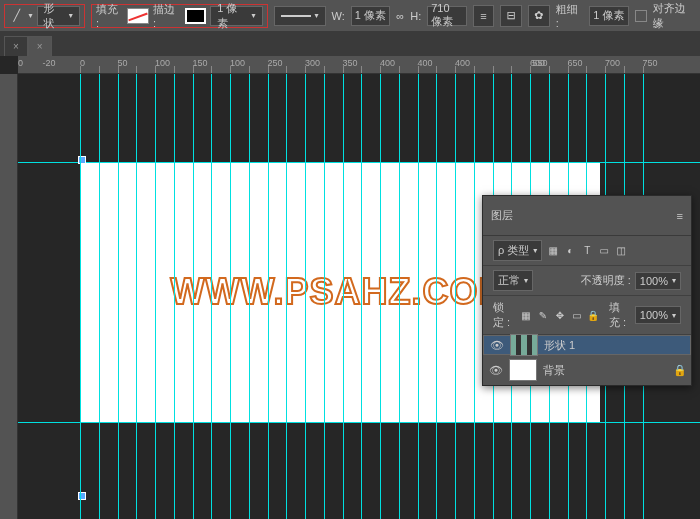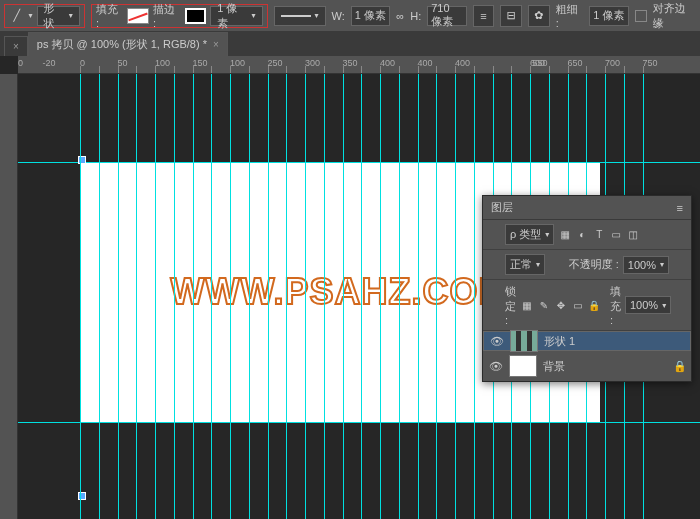--- a/index.html
+++ b/index.html
@@ -26,22 +26,22 @@
 .rulerV{position:absolute;top:18px;left:0;width:18px;bottom:0;background:#535353;border-right:1px solid #333}
 .rulerH span{position:absolute;top:2px;font-size:9px;color:#aaa}
 .tick{position:absolute;top:10px;width:1px;height:8px;background:#888}
 .stage{position:absolute;top:18px;left:18px;right:0;bottom:0;background:#262626;overflow:hidden}
 .canvas{position:absolute;top:88px;left:62px;width:520px;height:260px;background:#fff}
 .watermark{position:absolute;top:50%;left:50%;transform:translate(-50%,-50%);font-size:36px;font-weight:bold;color:#fff;-webkit-text-stroke:2px #d2691e;letter-spacing:1px;font-family:Arial,sans-serif}
 .guide{position:absolute;top:0;bottom:0;width:1px;background:#00e0e0}
 .hguide{position:absolute;left:0;right:0;height:1px;background:#00e0e0}
 .anchor{position:absolute;width:8px;height:8px;background:#5aa9ff;border:1px solid #fff}
 .layers{position:absolute;right:8px;top:195px;width:210px;background:#535353;border:1px solid #2a2a2a;box-shadow:0 2px 8px rgba(0,0,0,.5)}
-.layers .hdr{height:24px;display:flex;align-items:center;padding:0 8px;border-bottom:1px solid #3a3a3a;justify-content:space-between}
-.layers .row{display:flex;align-items:center;gap:4px;padding:4px 22px;border-bottom:1px solid #404040}
+.layers .hdr{height:40px;display:flex;align-items:center;padding:0 8px;border-bottom:1px solid #3a3a3a;justify-content:space-between}
+.layers .row{display:flex;align-items:center;gap:4px;padding:4px 10px;border-bottom:1px solid #404040}
 .fil{flex:1}
 .thumb{width:28px;height:22px;border:1px solid #777}
 .thumb.t1{background:linear-gradient(90deg,#7a9 0 20%,transparent 0 40%,#7a9 0 60%,transparent 0 80%,#7a9 0);background-color:#333}
 .thumb.t2{background:#fff}
 .layer-row{display:flex;align-items:center;gap:6px;padding:4px 6px}
 .layer-row.sel{background:#3d5a7a}
 .eye{width:14px;text-align:center}
 .lock-i{width:12px;text-align:center}
 .ddl{background:#3a3a3a;border:1px solid #666;padding:2px 4px;display:flex;align-items:center;gap:4px}
 .iconset{display:flex;gap:3px}
@@ -85,21 +85,20 @@
   <span class="inp">1 像素</span>
   <span class="chk"></span>
   <span class="lbl">对齐边缘</span>
 </div>
 
 <div class="tabs">
   <div class="tab">
       <span class="x">×</span>
     </div>
   <div class="tab act">
-      <span>ps 拷贝 @ 100% (形状 1, RGB/8) *</span>
       <span class="x">×</span>
     </div>
 </div>
 
 <div class="workspace">
   <div class="rulerH" id="rulerH">
       <span style="left: -13px;">-100</span>
       <span style="left: 24.5px;">-20</span>
       <span style="left: 62px;">0</span>
       <span style="left: 99.5px;">50</span>

